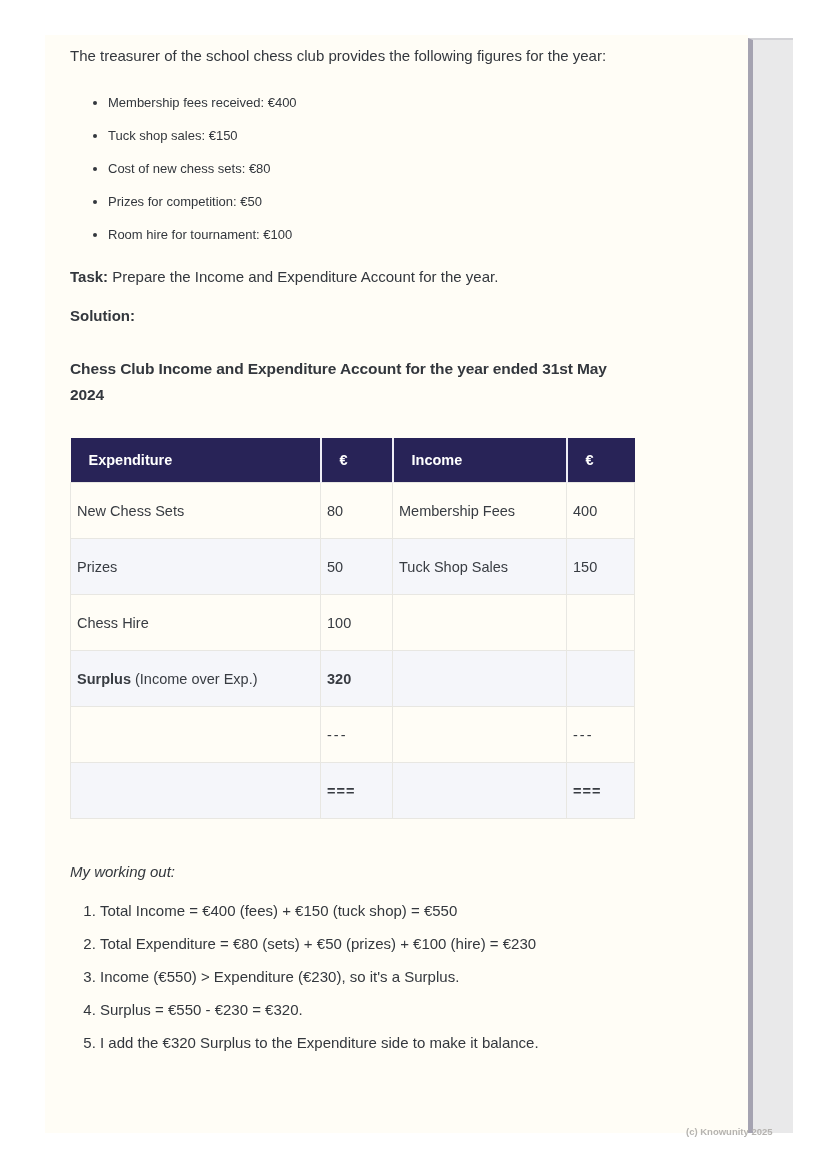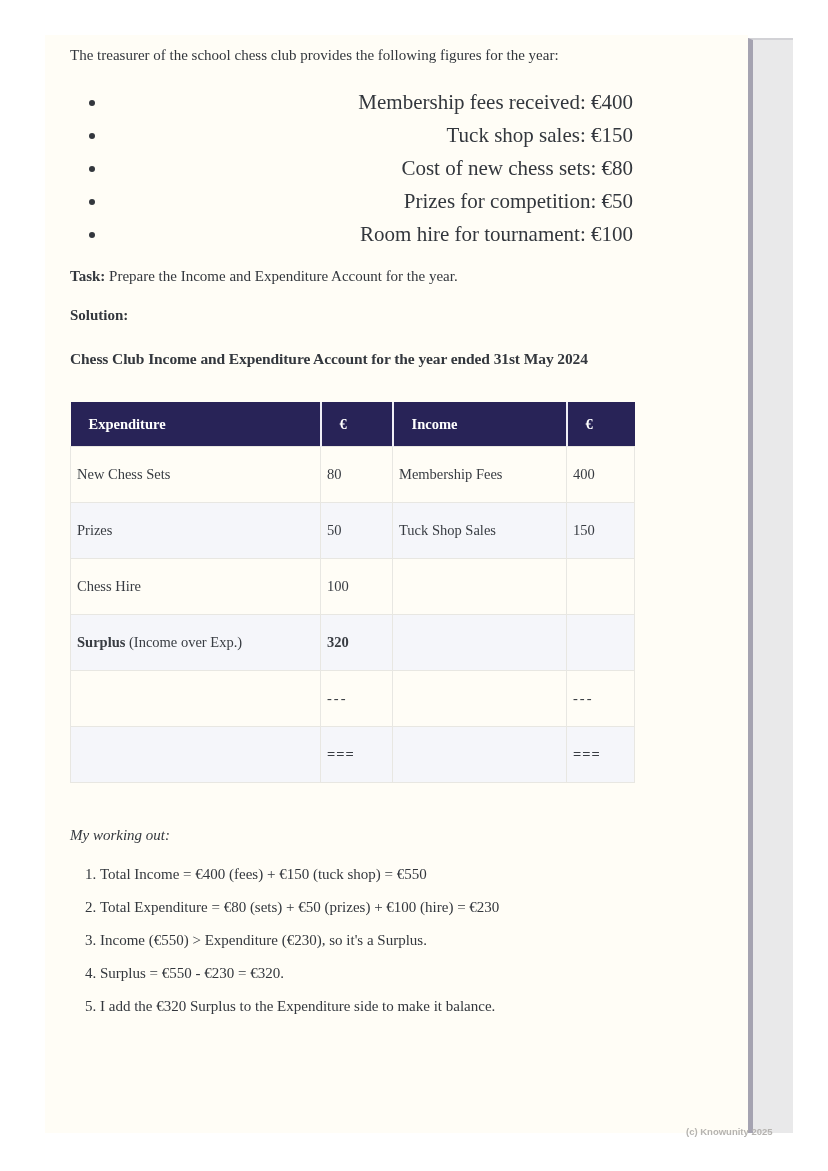--- a/index.html
+++ b/index.html
@@ -22,56 +22,54 @@
     overflow:hidden;
     font-family:"Liberation Sans","DejaVu Sans",sans-serif;
     color:var(--text);
   }
   .paper{
     position:absolute;
     left:45px;top:35px;
     width:703px;height:1098px;
     background:var(--paper-bg);
     box-sizing:border-box;
-    font-family:Liberation Serif, serif;
   }
   .content{
     padding:4px 0 0 25px;
     width:563px;
   }
   p{margin:0;}
   .intro{
     font-size:15px;
     line-height:33px;
     text-align:justify;
   }
   ul.figures{
     margin:14px 0 0 0;
     padding-left:38px;
     list-style:disc;
   }
   ul.figures li{
-    font-size:21px;
-    line-height:33px;
-    text-align:right;
+    font-size:13px;
+    line-height:33px;
   }
   .task-line{
     margin-top:9px;
     font-size:15px;
     line-height:33px;
   }
   .task-line .b{font-weight:bold;}
   .solution-line{
     margin-top:6px;
     font-size:15px;
     line-height:33px;
     font-weight:bold;
   }
   .account-title{
-    margin-top:14px;
+    margin-top:24px;
     width:575px;
     font-size:15.5px;
     line-height:26px;
     font-weight:bold;
     letter-spacing:-0.1px;
   }
   table.account{
     margin-top:30px;
     border-collapse:collapse;
     table-layout:fixed;

